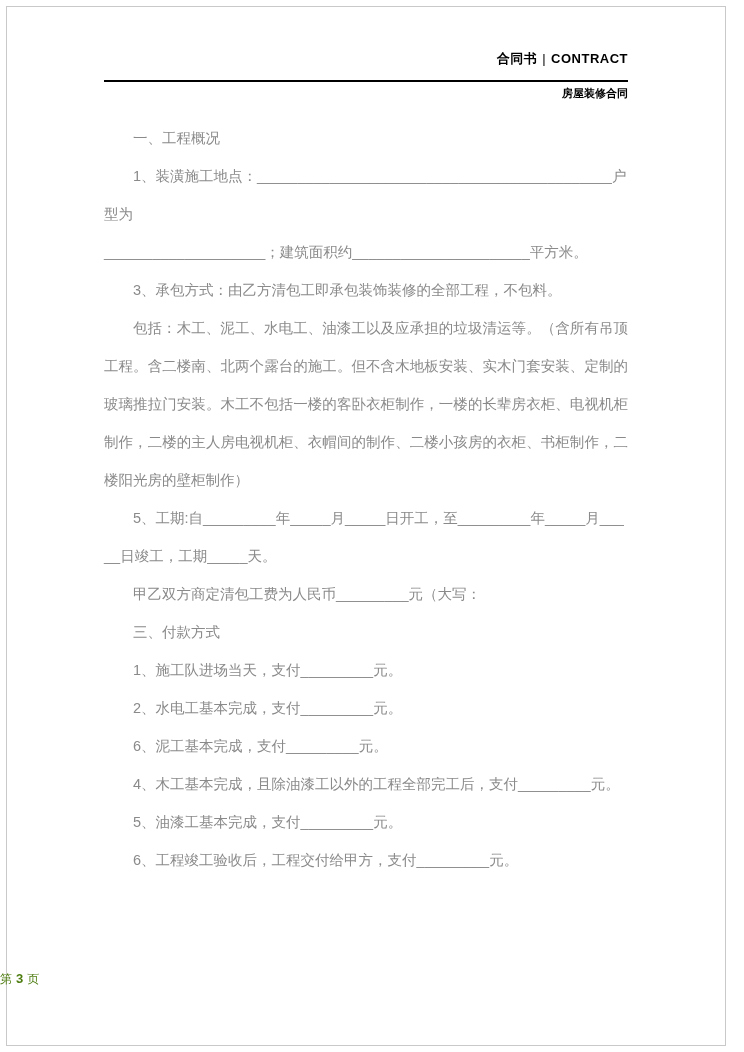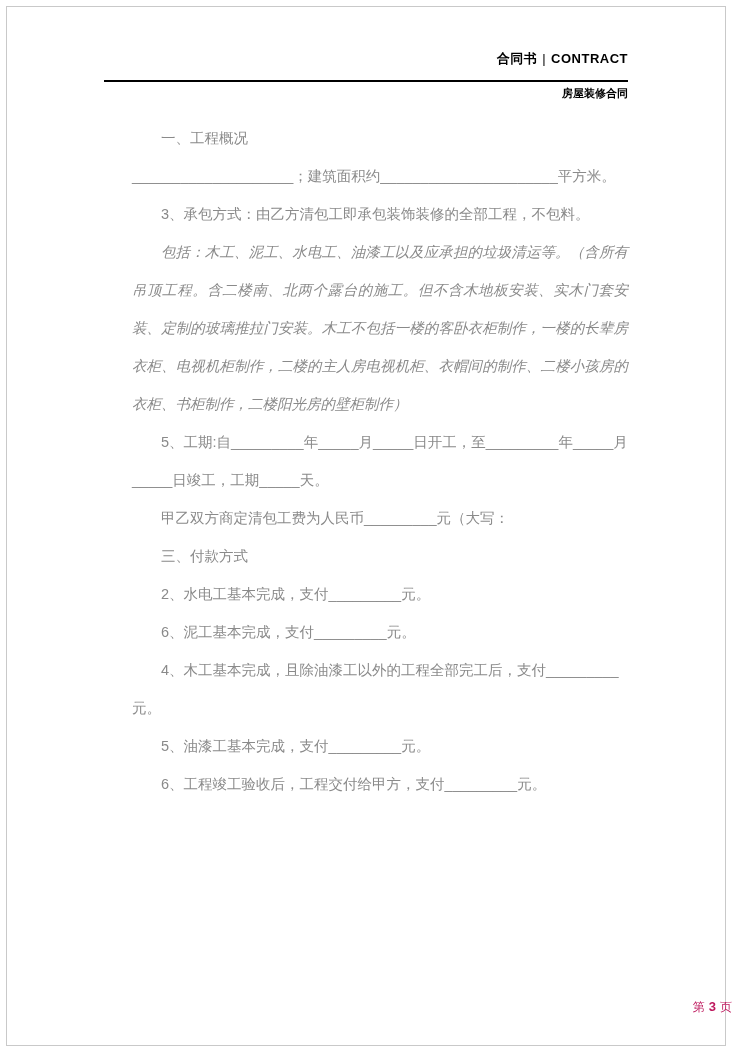--- a/index.html
+++ b/index.html
@@ -53,32 +53,31 @@
     font-weight: bold;
     font-size: 11px;
   }
   .doc-body {
     margin-top: 18px;
     color: #8a8a8a;
     font-size: 14.5px;
     line-height: 38px;
     text-align: left;
     word-break: break-all;
-    margin-left: 28px;
   }
   .para { margin: 0; }
   .para.indent { text-indent: 2em; }
-  .para.justify { text-align: justify; font-style: italic; }
+  .para.justify { text-align: justify; }
   .footer {
     position: absolute;
     left: 0;
     right: 0;
-    bottom: 36px;
-    text-align: right;
-    color: #be185d;
+    bottom: 64px;
+    text-align: left;
+    color: #4d7c0f;
     font-size: 12px;
   }
   .footer .pagenum {
     font-weight: bold;
     font-size: 13px;
     margin: 0 4px;
   }
 </style>
 </head>
 <body>
@@ -90,26 +89,28 @@
     <div class="header">
       <div class="header-top">
         <span>合同书</span><span class="sep">|</span><span>CONTRACT</span>
       </div>
       <div class="header-rule"></div>
       <div class="header-subtitle">房屋装修合同</div>
     </div>
 
     <div class="doc-body" id="paragraphs">
         <div class="para indent">一、工程概况</div>
+        <div class="para indent">1、装潢施工地点：____________________________________________户型为</div>
         <div class="para">____________________；建筑面积约______________________平方米。</div>
         <div class="para indent">3、承包方式：由乙方清包工即承包装饰装修的全部工程，不包料。</div>
         <div class="para indent justify">包括：木工、泥工、水电工、油漆工以及应承担的垃圾清运等。（含所有吊顶工程。含二楼南、北两个露台的施工。但不含木地板安装、实木门套安装、定制的玻璃推拉门安装。木工不包括一楼的客卧衣柜制作，一楼的长辈房衣柜、电视机柜制作，二楼的主人房电视机柜、衣帽间的制作、二楼小孩房的衣柜、书柜制作，二楼阳光房的壁柜制作）</div>
         <div class="para indent">5、工期:自_________年_____月_____日开工，至_________年_____月_____日竣工，工期_____天。</div>
         <div class="para indent">甲乙双方商定清包工费为人民币_________元（大写：</div>
         <div class="para indent">三、付款方式</div>
+        <div class="para indent">1、施工队进场当天，支付_________元。</div>
         <div class="para indent">2、水电工基本完成，支付_________元。</div>
         <div class="para indent">6、泥工基本完成，支付_________元。</div>
         <div class="para indent">4、木工基本完成，且除油漆工以外的工程全部完工后，支付_________元。</div>
         <div class="para indent">5、油漆工基本完成，支付_________元。</div>
         <div class="para indent">6、工程竣工验收后，工程交付给甲方，支付_________元。</div>
       </div>
   </div>
 
   <div class="footer">
     <span>第</span><span class="pagenum">3</span><span>页</span>

